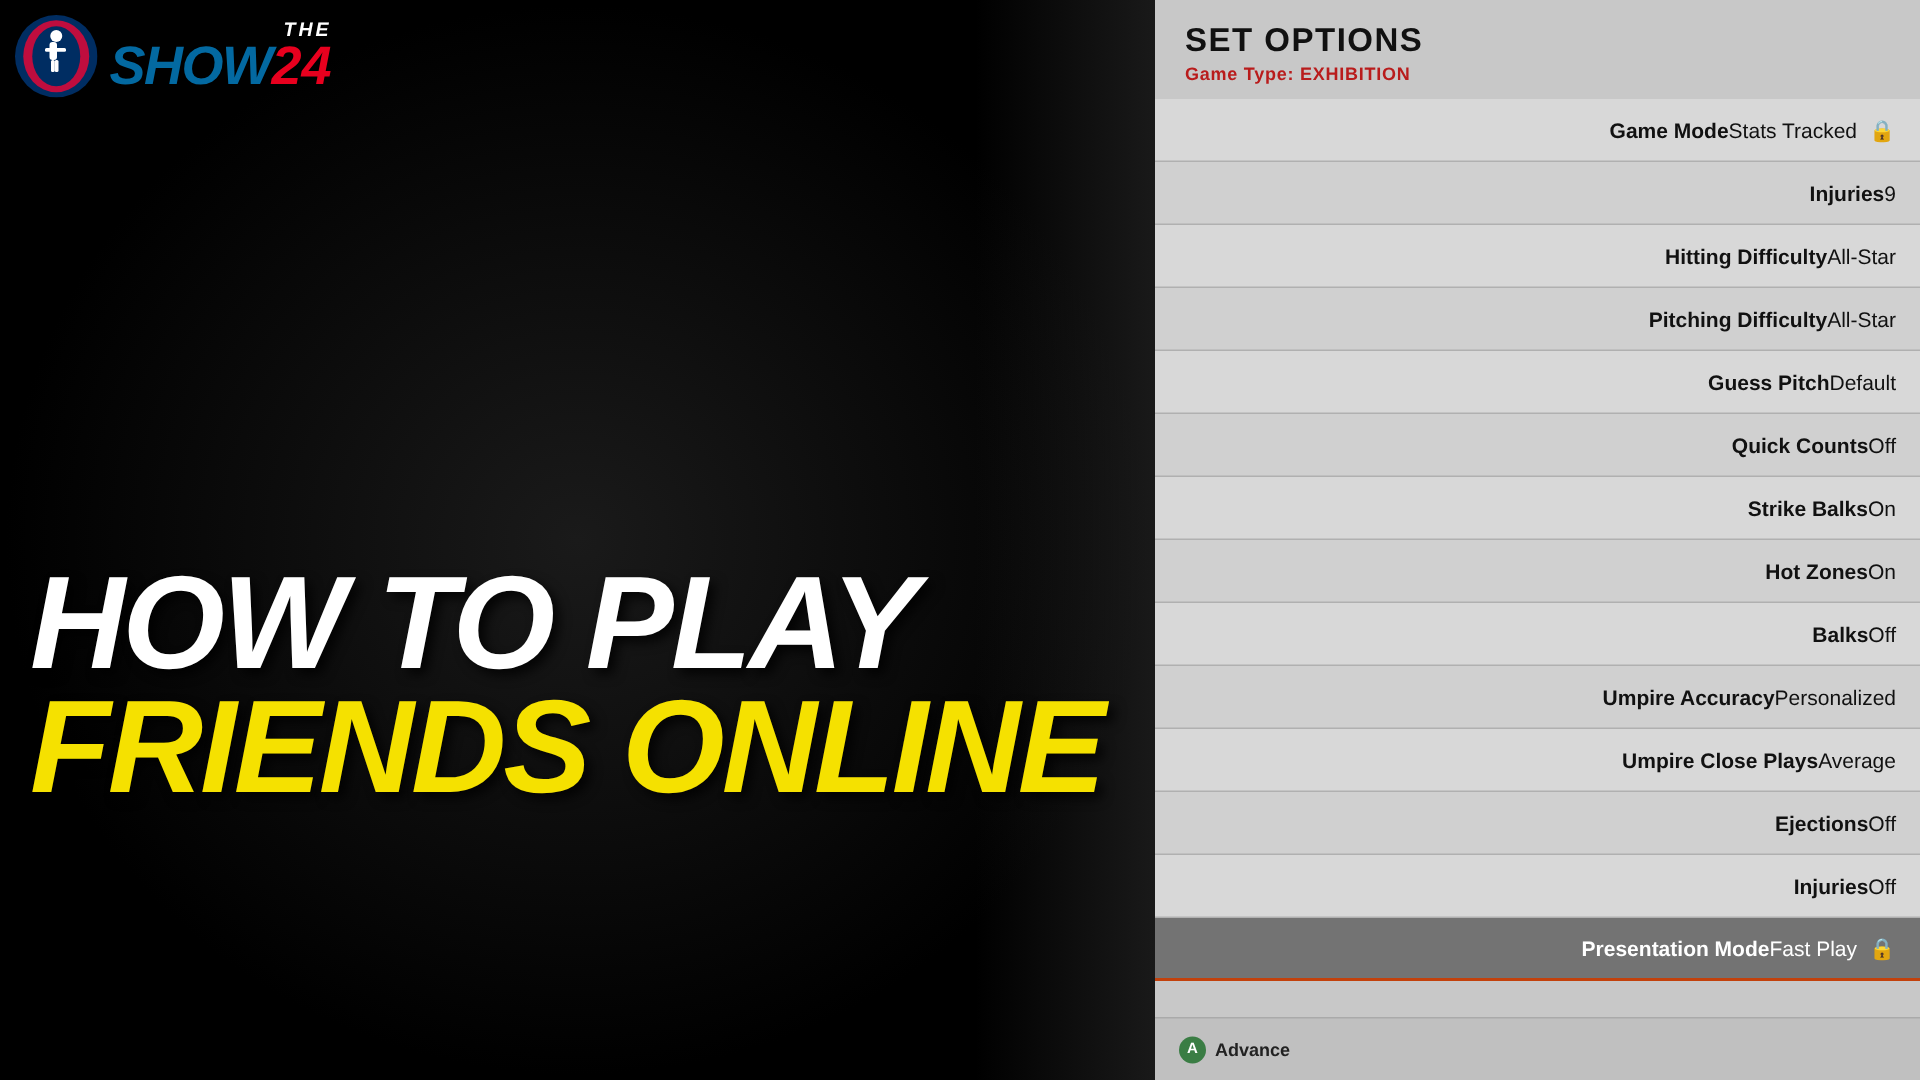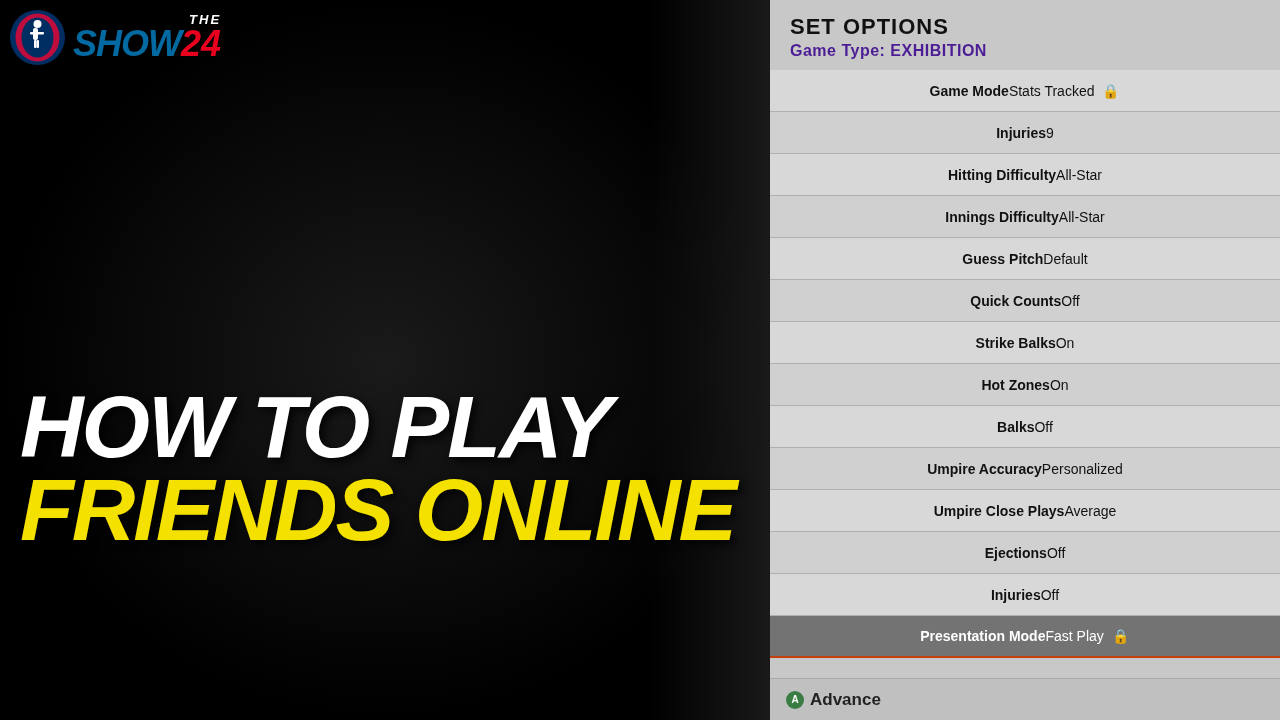--- a/index.html
+++ b/index.html
@@ -78,21 +78,21 @@
     .show-number {
       color: #e8001e;
       font-size: 36px;
       font-weight: 900;
       font-style: italic;
     }
 
     
     .how-to-play {
       position: absolute;
-      bottom: 168px;
+      bottom: 180px;
       left: 20px;
       right: 30px;
     }
 
     .how-to-play-text {
       color: #fff;
       font-size: 88px;
       font-weight: 900;
       font-style: italic;
       line-height: 0.95;
@@ -128,38 +128,38 @@
     }
 
     .set-options-title {
       color: #111;
       font-size: 22px;
       font-weight: 900;
       letter-spacing: 1px;
     }
 
     .game-type-label {
-      color: #4c1d95;
-      font-size: 16px;
+      color: #b91c1c;
+      font-size: 12px;
       font-weight: bold;
       letter-spacing: 0.5px;
       margin-top: 2px;
     }
 
     .options-list {
       flex: 1;
       display: flex;
       flex-direction: column;
       overflow: hidden;
     }
 
     .option-row {
       display: flex;
       align-items: center;
-      justify-content: center;
+      justify-content: flex-end;
       padding: 0 16px;
       height: 42px;
       border-bottom: 1px solid #b0b0b0;
       background: #d8d8d8;
       cursor: pointer;
     }
 
     .option-row:nth-child(even) {
       background: #d0d0d0;
     }
@@ -227,21 +227,21 @@
       display: flex;
       align-items: center;
       justify-content: center;
       font-size: 10px;
       color: #fff;
       font-weight: bold;
     }
 
     .advance-label {
       color: #222;
-      font-size: 17px;
+      font-size: 12px;
       font-weight: 600;
     }
 
     
     svg.mlb-shield-svg {
       width: 55px;
       height: 55px;
     }
   </style>
 </head>
@@ -299,21 +299,21 @@
           <span class="option-value">9</span>
         </div>
       </div>
       <div class="option-row">
         <span class="option-label">Hitting Difficulty</span>
         <div class="option-right">
           <span class="option-value">All-Star</span>
         </div>
       </div>
       <div class="option-row">
-        <span class="option-label">Innings Difficulty</span>
+        <span class="option-label">Pitching Difficulty</span>
         <div class="option-right">
           <span class="option-value">All-Star</span>
         </div>
       </div>
       <div class="option-row">
         <span class="option-label">Guess Pitch</span>
         <div class="option-right">
           <span class="option-value">Default</span>
         </div>
       </div>

